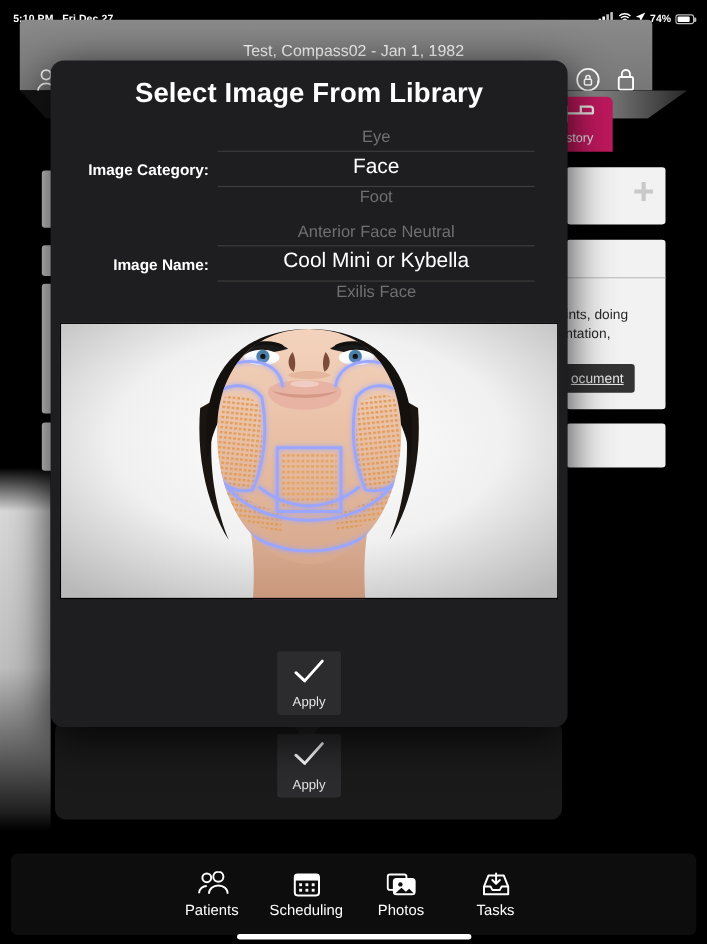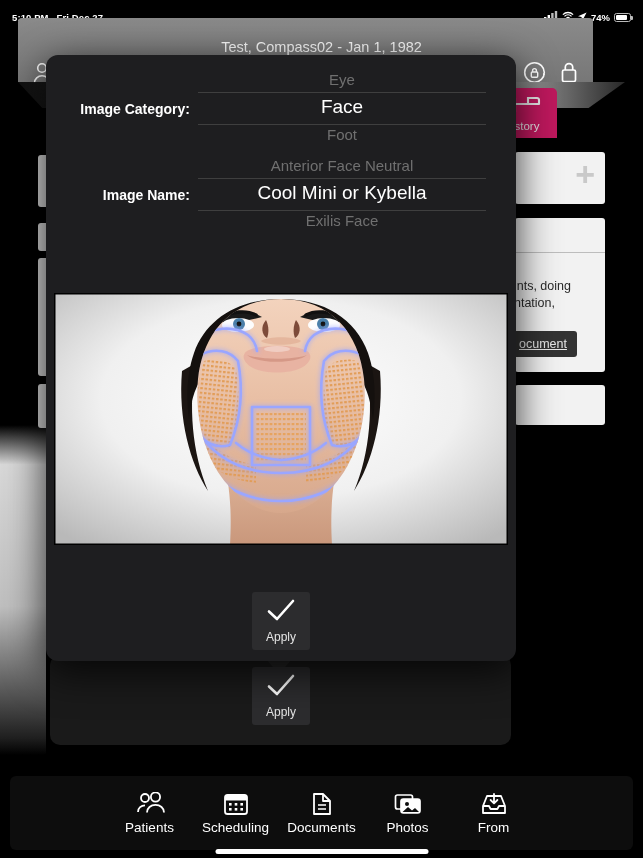--- a/index.html
+++ b/index.html
@@ -284,20 +284,21 @@
   <div class="apply-btn apply-in-sheet">
     <span>
       <svg width="30" height="26" viewBox="0 0 30 26">
           <path d="M3 13.5 11 21 27 3" stroke="#fff" stroke-width="2.6" fill="none" stroke-linecap="round" stroke-linejoin="round"></path>
         </svg>
     </span>
     <span class="lbl">Apply</span>
   </div>
 
   <div class="modal">
+    <div class="modal-title">Select Image From Library</div>
 
     <div class="picker-row" style="margin-top:17px;">
       <div class="picker-label">Image Category:</div>
       <div class="picker-wheel">
         <div class="pw-line a"></div>
         <div class="pw-line b"></div>
         <div class="pw-item pw-prev">Eye</div>
         <div class="pw-item pw-next">Foot</div>
         <div class="pw-item pw-sel">Face</div>
       </div>
@@ -457,30 +458,20 @@
               <rect x="6" y="16" width="2.6" height="2.6"></rect>
               <rect x="11.7" y="16" width="2.6" height="2.6"></rect>
               <rect x="17.4" y="16" width="2.6" height="2.6"></rect>
             </g>
           </svg>
       </span>
       <span>Scheduling</span>
     </div>
 
 
-    <div class="tab">
-      <span>
-        <svg width="22" height="24" viewBox="0 0 22 24">
-            <path d="M3 2h9l7 7v13H3z" stroke="#fff" stroke-width="1.8" fill="none" stroke-linejoin="round"></path>
-            <path d="M12 2v7h7" stroke="#fff" stroke-width="1.8" fill="none" stroke-linejoin="round"></path>
-            <path d="M7 13h8M7 17h8" stroke="#fff" stroke-width="1.6"></path>
-          </svg>
-      </span>
-      <span>Documents</span>
-    </div>
 
     <div class="tab">
       <span>
         <svg width="28" height="24" viewBox="0 0 28 24">
             <rect x="1.5" y="3" width="17" height="14" rx="2" stroke="#fff" stroke-width="1.7" fill="none"></rect>
             <rect x="7" y="7" width="19" height="14" rx="2.4" stroke="#fff" stroke-width="1.7" fill="#fff"></rect>
             <circle cx="13" cy="12" r="2" fill="#0d0d0d"></circle>
             <path d="M8.5 20l5.5-5 4 3.6 3-2.6 4 4z" fill="#0d0d0d"></path>
           </svg>
       </span>
@@ -488,18 +479,18 @@
     </div>
 
     <div class="tab">
       <span>
         <svg width="26" height="24" viewBox="0 0 26 24">
             <path d="M2 14 6 4h14l4 10v7H2z" stroke="#fff" stroke-width="1.8" fill="none" stroke-linejoin="round"></path>
             <path d="M2 14h6l1.6 3h6.8l1.6-3h6" stroke="#fff" stroke-width="1.8" fill="none" stroke-linejoin="round"></path>
             <path d="M13 2v9M9.6 8 13 11.4 16.4 8" stroke="#fff" stroke-width="1.8" fill="none" stroke-linecap="round" stroke-linejoin="round"></path>
           </svg>
       </span>
-      <span>From</span>
+      <span>Tasks</span>
     </div>
   </div>
 
   <div class="home-ind"></div>
 </div>
 
 </body></html>

